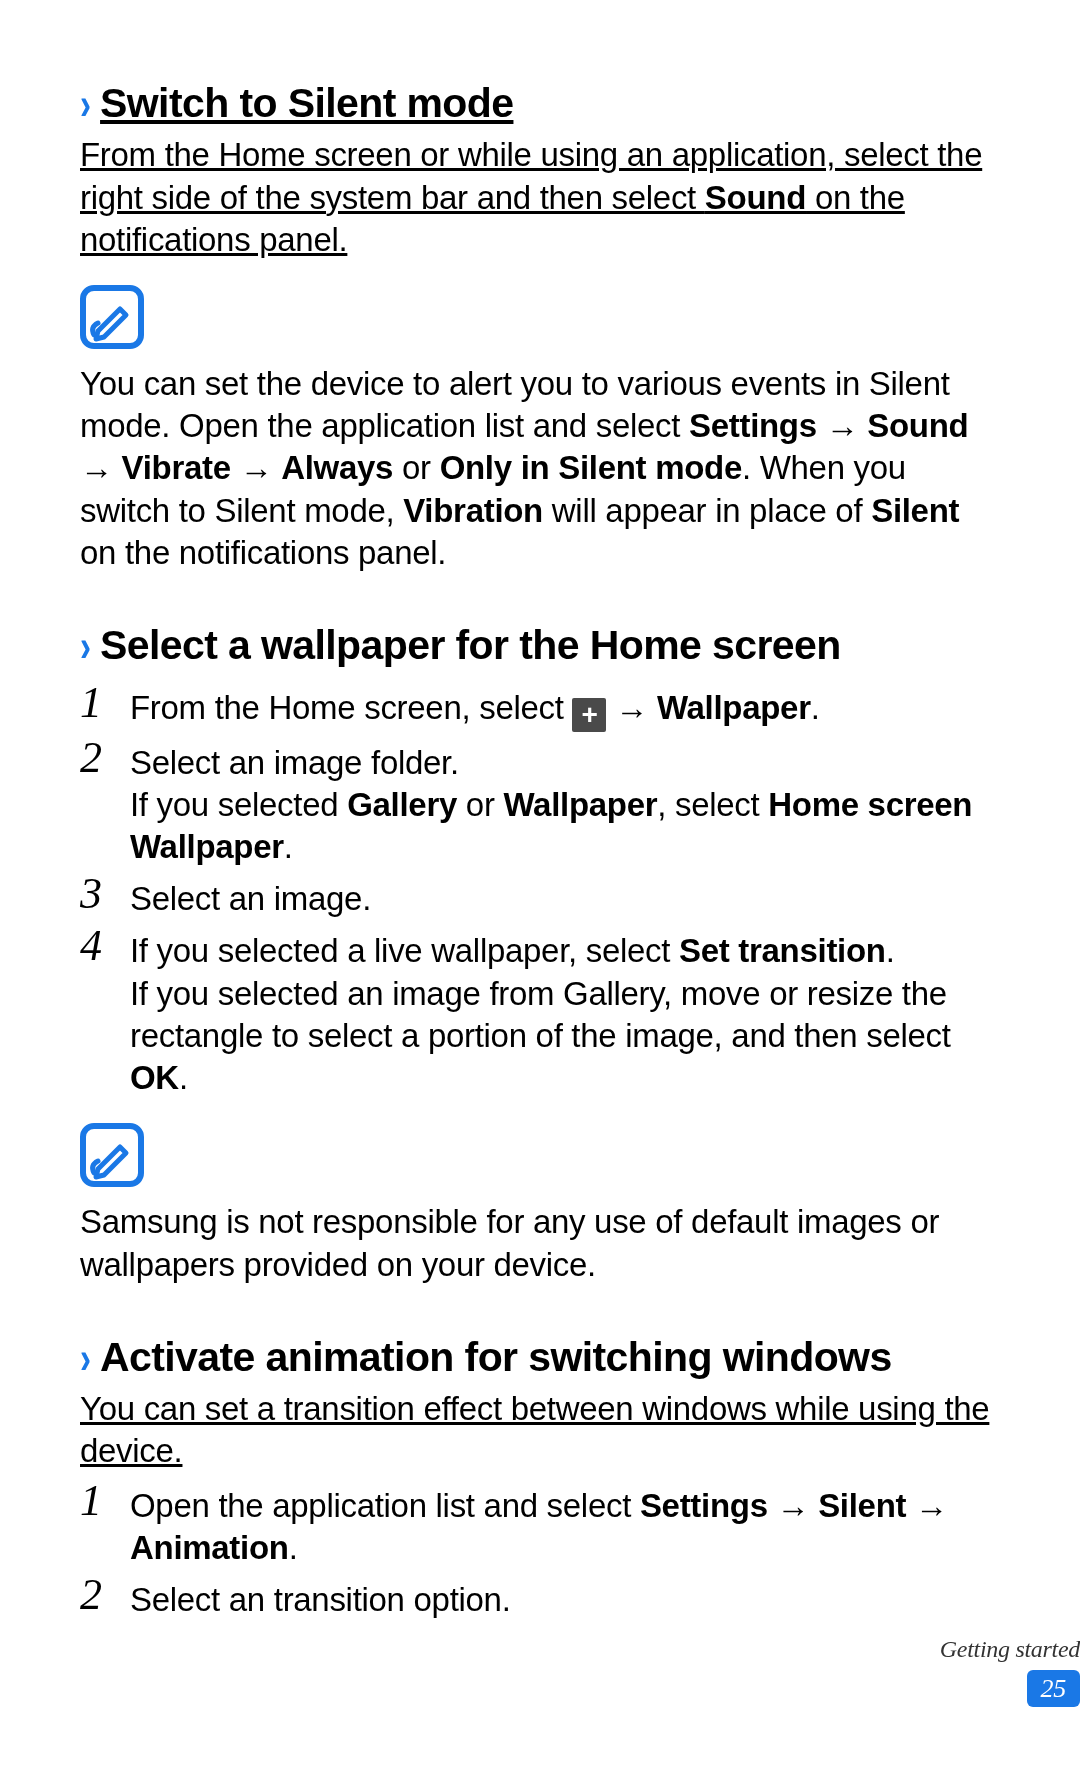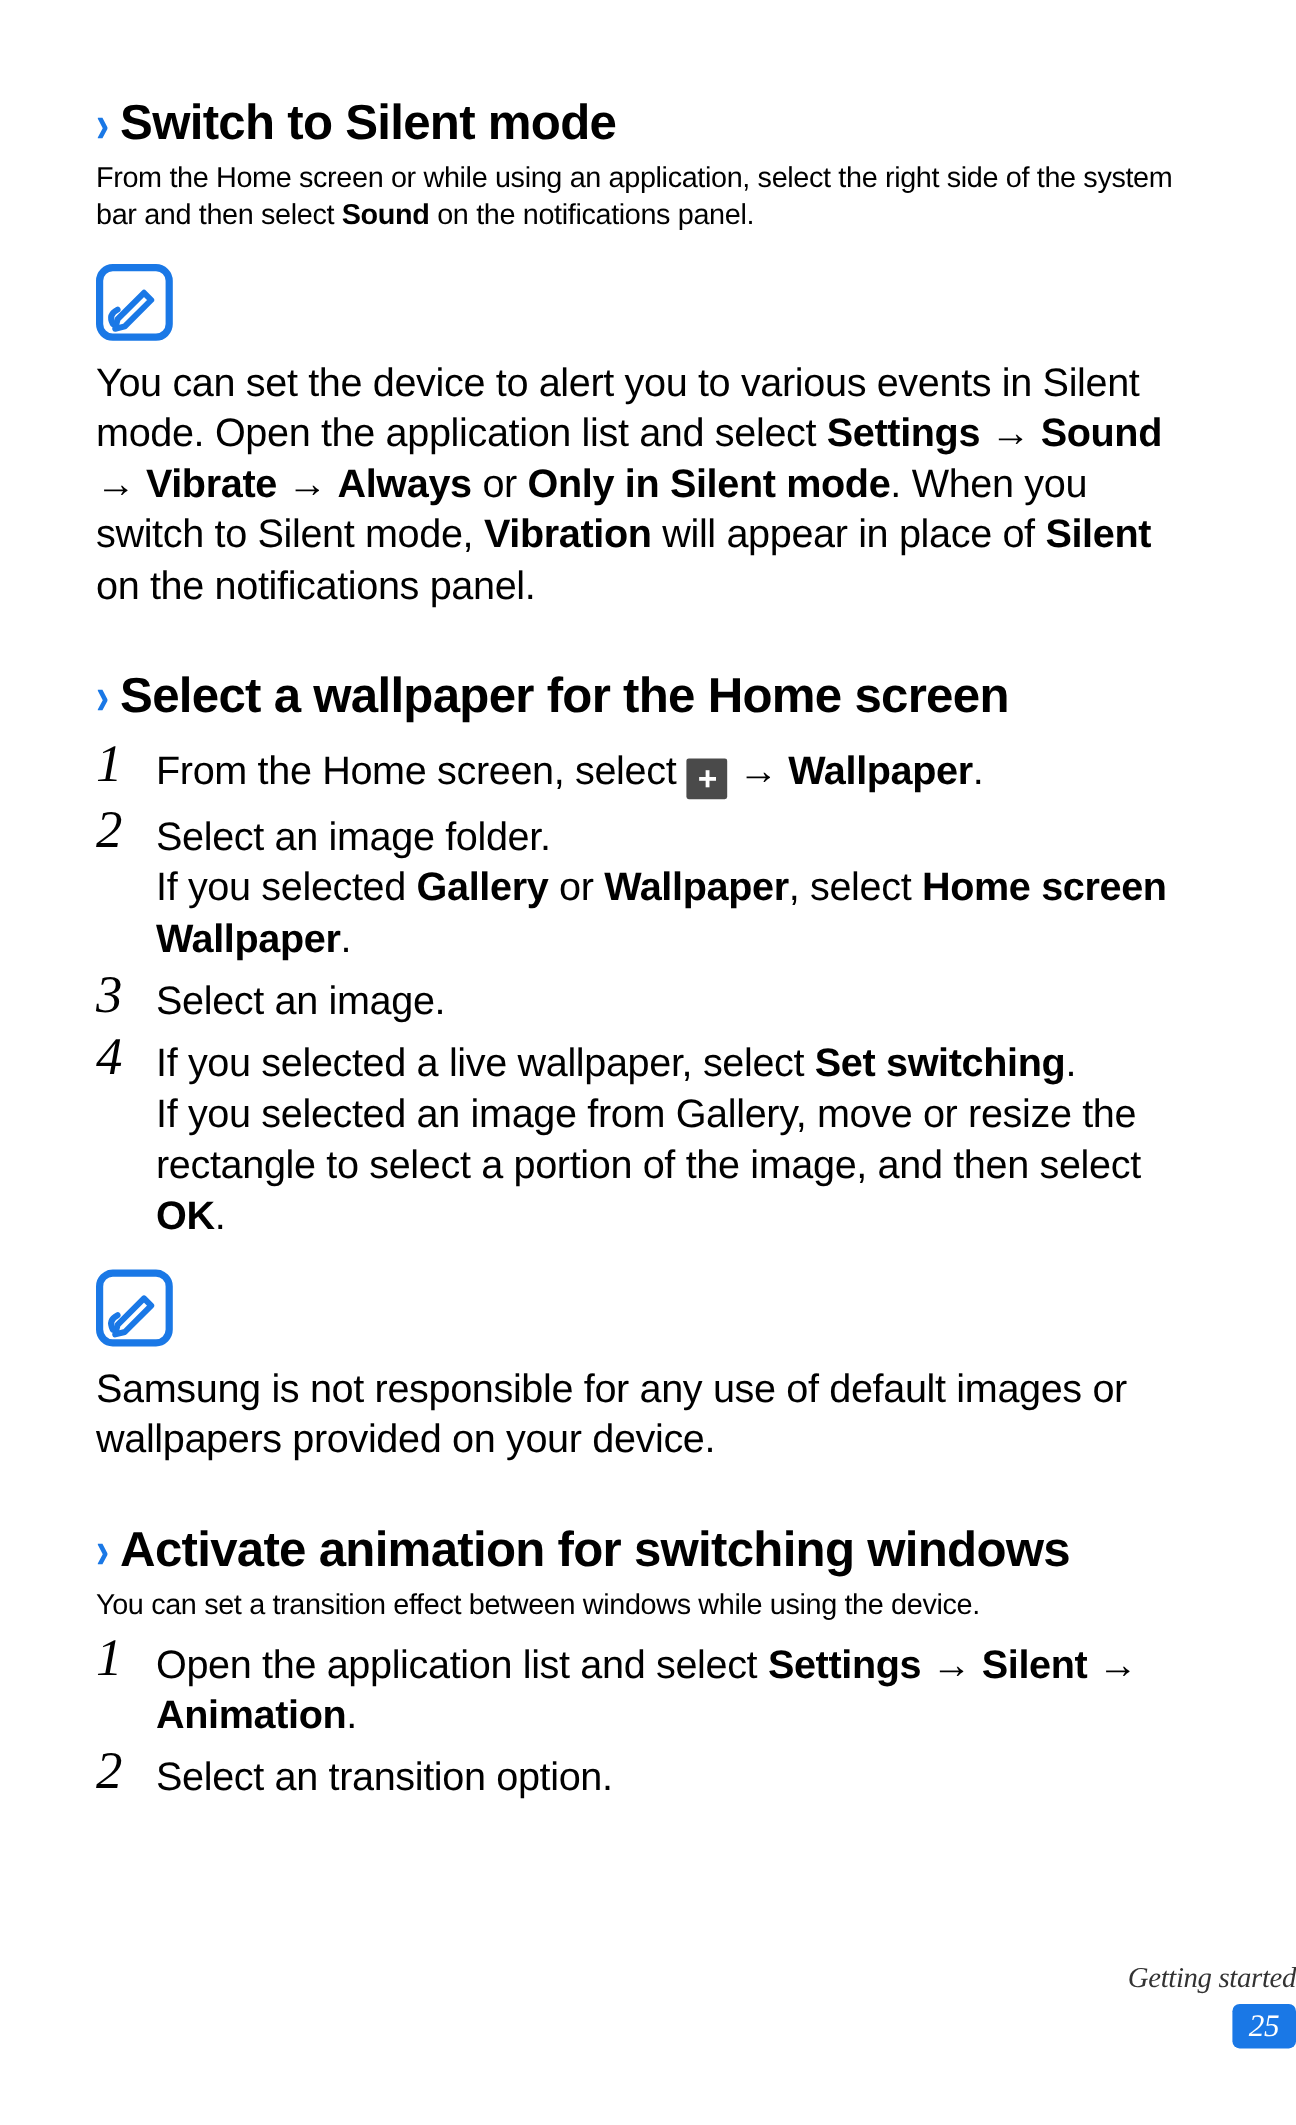--- a/index.html
+++ b/index.html
@@ -25,23 +25,23 @@
     transform: scaleX(0.75);
     transform-origin: left center;
   }
   h2.section-heading {
     font-size: 41px;
     font-weight: 700;
     margin-top: 44px;
     margin-bottom: 2px;
     letter-spacing: -0.6px;
   }
-  h2.section-heading:first-of-type { margin-top: 0; }
+  h2.section-heading:first-of-type { margin-top: 0; text-decoration: underline; }
 
-  p.body-text { font-size: 24px; }
+  p.body-text { font-size: 33px; text-decoration: underline; }
   p.body-text b, .step-text b, .note-text b { font-weight: 700; }
 
   .note-box {
     display: flex;
     align-items: flex-start;
     margin-top: 22px;
     gap: 14px;
     flex-direction: column;
   }
   .note-icon {
@@ -151,21 +151,21 @@
     <li>
       <div class="step-num">2</div>
       <div class="step-text">Select an image folder.<br>If you selected <b>Gallery</b> or <b>Wallpaper</b>, select <b>Home screen Wallpaper</b>.</div>
     </li>
     <li>
       <div class="step-num">3</div>
       <div class="step-text">Select an image.</div>
     </li>
     <li>
       <div class="step-num">4</div>
-      <div class="step-text">If you selected a live wallpaper, select <b>Set switching</b>.<br>If you selected an image from Gallery, move or resize the rectangle to select a portion of the image, and then select <b>OK</b>.</div>
+      <div class="step-text">If you selected a live wallpaper, select <b>Set transition</b>.<br>If you selected an image from Gallery, move or resize the rectangle to select a portion of the image, and then select <b>OK</b>.</div>
     </li>
   </ol>
 
 <div class="note-box">
   <div class="note-icon">
     <svg viewBox="0 0 52 52">
       <g stroke="#1a78e6" stroke-width="5" fill="none" stroke-linecap="round" stroke-linejoin="round">
         <path d="M12 40 L34 18 L40 24 L18 46 L10 48 Z"></path>
         <path d="M8 44 Q4 36 12 32"></path>
       </g>

